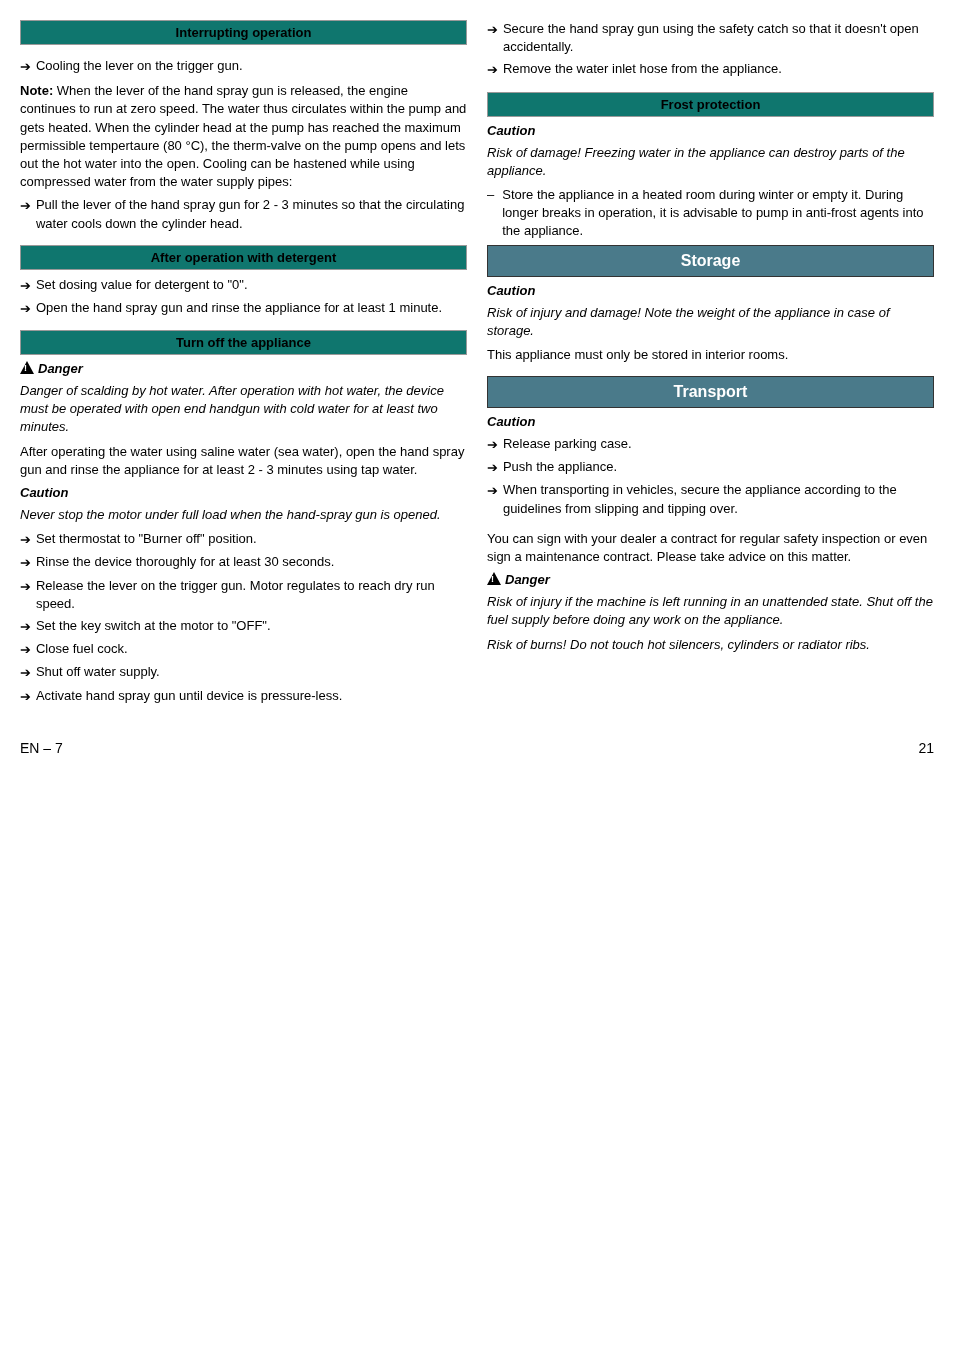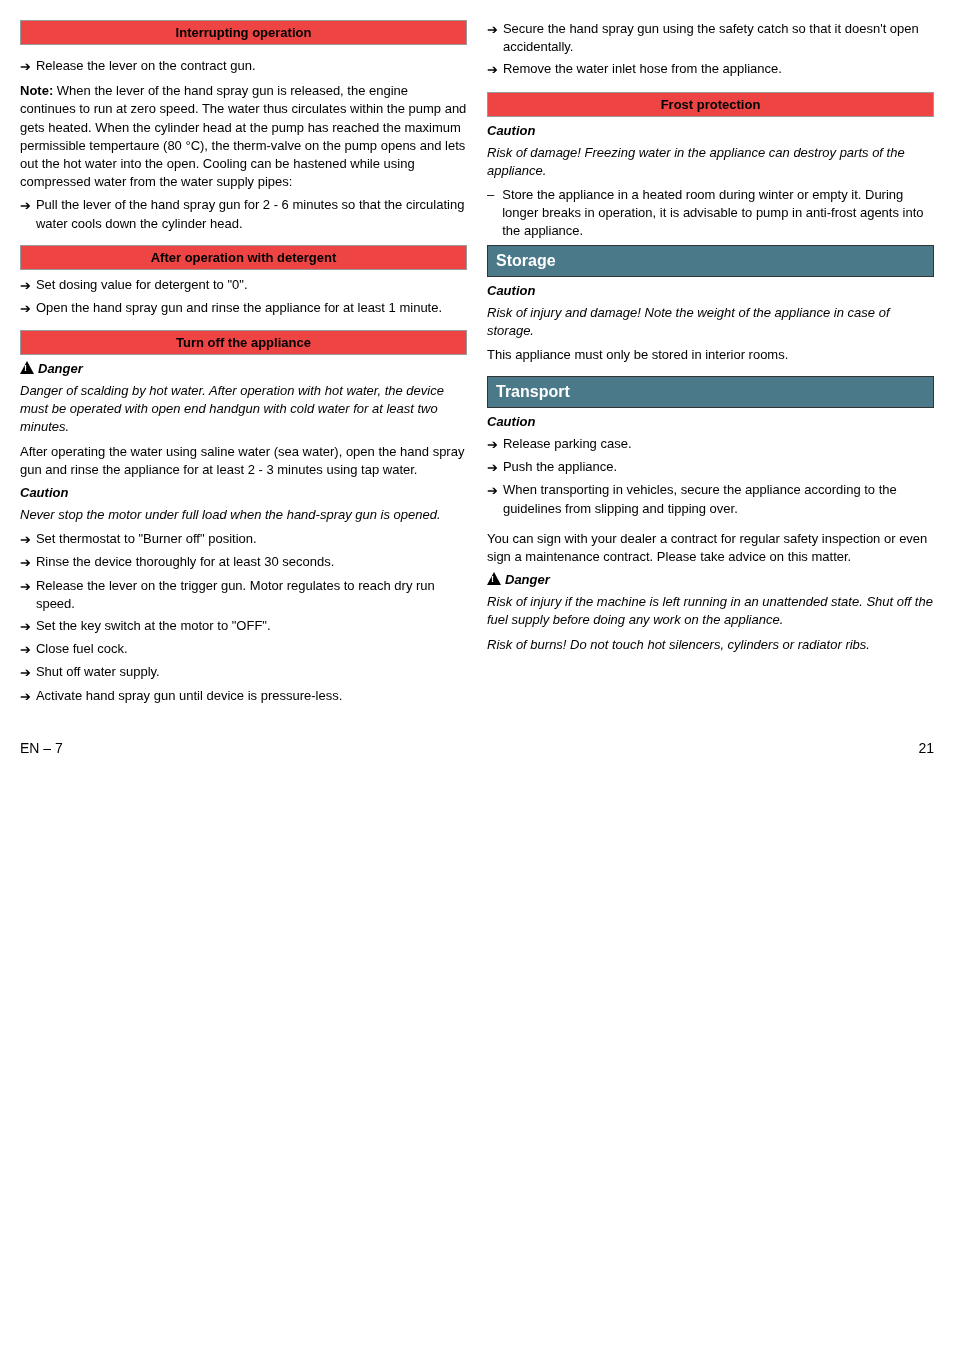--- a/index.html
+++ b/index.html
@@ -18,31 +18,32 @@
       width: 100%;
     }
     .col-left {
       flex: 1;
     }
     .col-right {
       flex: 1;
     }
     .section-box {
       border: 1px solid #999;
-      background: #ef4444;
+      background: #0f766e;
       text-align: center;
       font-weight: bold;
       font-size: 13px;
       padding: 4px 8px;
       margin-bottom: 6px;
     }
     .section-box-accent {
       border: 1px solid #333;
       background: #4a7a8a;
       color: #fff;
+      text-align: center;
       font-weight: bold;
       font-size: 16px;
       padding: 6px 8px;
       margin-bottom: 6px;
     }
     p {
       margin-bottom: 5px;
       line-height: 1.4;
     }
     .bullet-item {
@@ -120,30 +121,30 @@
 <div class="page">
 
   <div class="col-left">
 
     <div class="section-box section-gap">
       <span>Interrupting operation</span>
     </div>
 
     <div class="bullet-item small-gap">
       <span class="arrow">➔</span>
-      <span class="bullet-text">Release the lever on the contract gun.</span>
+      <span class="bullet-text">Cooling the lever on the trigger gun.</span>
     </div>
 
     <p>
       <span class="bold">Note:</span><span> When the lever of the hand spray gun is released, the engine continues to run at zero speed. The water thus circulates within the pump and gets heated. When the cylinder head at the pump has reached the maximum permissible tempertaure (80 °C), the therm-valve on the pump opens and lets out the hot water into the open. Cooling can be hastened while using compressed water from the water supply pipes:</span>
     </p>
 
     <div class="bullet-item section-gap">
       <span class="arrow">➔</span>
-      <span class="bullet-text">Pull the lever of the hand spray gun for 2 - 6 minutes so that the circulating water cools down the cylinder head.</span>
+      <span class="bullet-text">Pull the lever of the hand spray gun for 2 - 3 minutes so that the circulating water cools down the cylinder head.</span>
     </div>
 
     <div class="section-box small-gap">
       <span>After operation with detergent</span>
     </div>
 
     <div class="bullet-item">
       <span class="arrow">➔</span>
       <span class="bullet-text">Set dosing value for detergent to "0".</span>
     </div>

